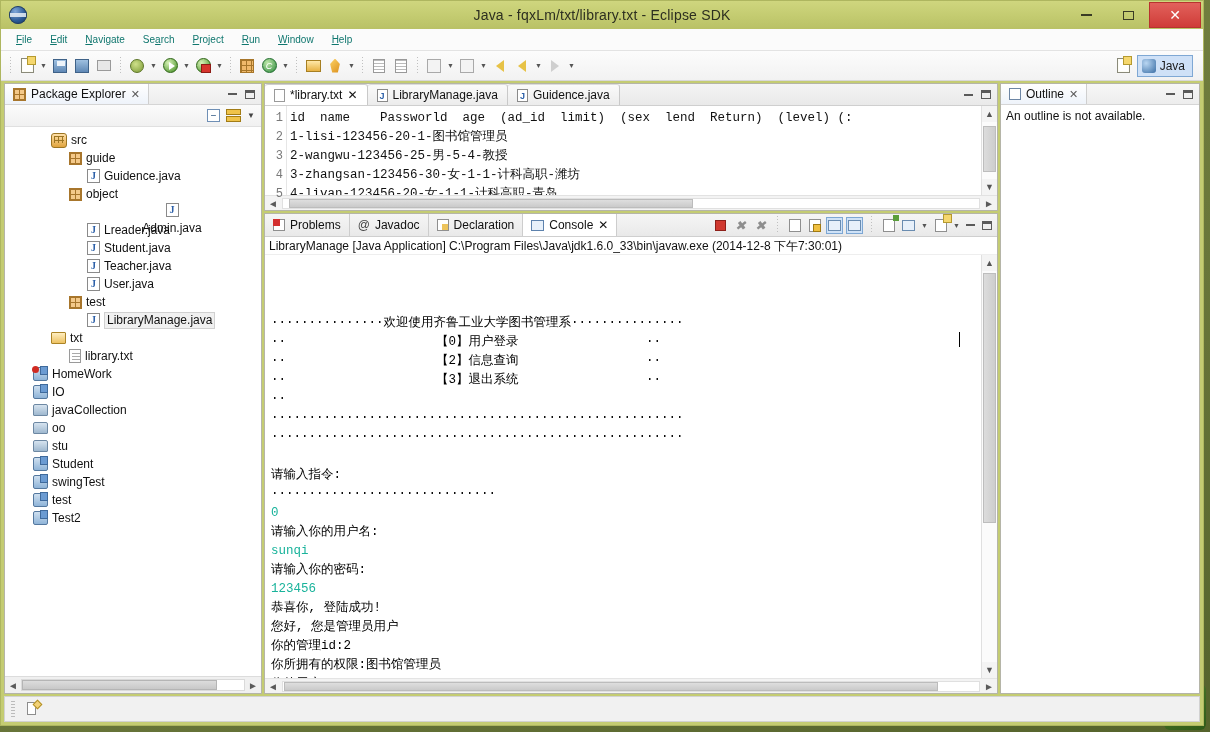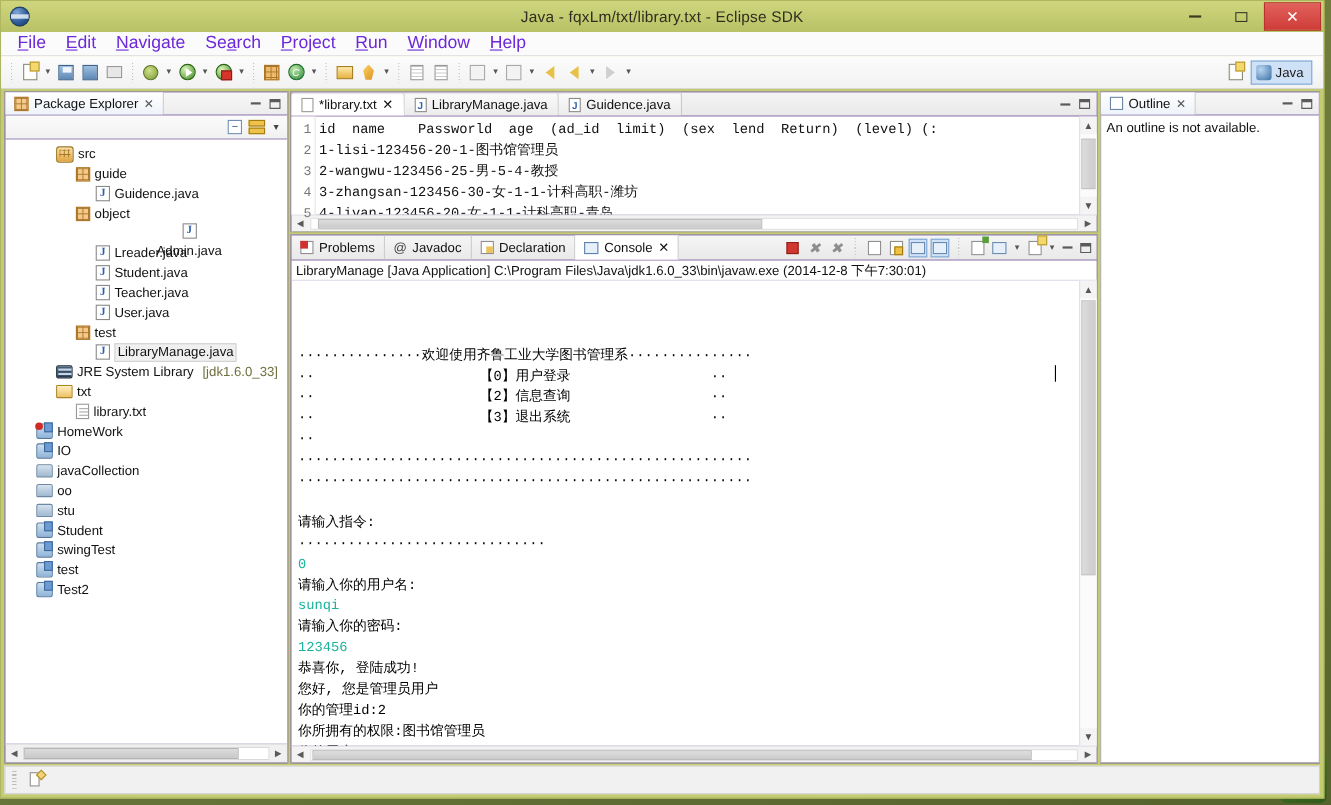--- a/index.html
+++ b/index.html
@@ -75,21 +75,21 @@
   .sq { display:block; width:11px; height:9px; border:1.5px solid #3a3c25; }
 
   
   #menubar {
     flex: none; height: 22px;
     background: #fbfbfb;
     border-bottom: 1px solid #e3e3e3;
     display: flex; align-items: center; padding-left: 6px;
   }
   .menu-item {
-    padding: 2px 9px; font-size: 16px; color: #6d28d9;
+    padding: 2px 9px; font-size: 10px; color: #0f766e;
   }
   .menu-item u { text-decoration: underline; }
 
   
   #toolbar {
     flex: none; height: 30px;
     background: linear-gradient(180deg,#fcfcfc,#f2f2f2);
     border-bottom: 1px solid #d8d8d8;
     display: flex; align-items: center; padding: 0 4px;
   }
@@ -155,21 +155,21 @@
   }
   .persp-ic { width:14px;height:14px;border-radius:3px;
     background: radial-gradient(circle at 30% 30%,#b9d6f2,#3a6ea5); }
 
   
   #workbench {
     flex: 1 1 auto; display: flex; padding: 2px 3px 0 3px; gap: 2px; min-height: 0;
     background: #c4cc72;
   }
   .pane {
-    background: #4c1d95; border: 1px solid #b5b5a8;
+    background: #fca5a5; border: 1px solid #b5b5a8;
     display: flex; flex-direction: column; min-height: 0; min-width: 0;
   }
   
   .view-header {
     flex: none; height: 21px; display: flex; align-items: stretch;
     background: linear-gradient(180deg,#f7f7f7,#ededed);
     border-bottom: 1px solid #d5d5d5;
   }
   .view-tab {
     display: flex; align-items: center; gap: 5px; padding: 0 8px;
@@ -548,25 +548,20 @@
           </div>
           <div class="trow" style="padding-left: 64px;">
             <span class="tico ico-pkg2"></span>
             <span class="tlabel">test</span>
           </div>
           <div class="trow selected-row" style="padding-left: 82px;">
             <span class="tico ico-java"></span>
             <span class="tlabel">LibraryManage.java</span>
           </div>
           <div class="trow" style="padding-left: 46px;">
-            <span class="tico ico-jre"></span>
-            <span class="tlabel">JRE System Library</span>
-            <span class="dim" style="margin-left: 4px;">[jdk1.6.0_33]</span>
-          </div>
-          <div class="trow" style="padding-left: 46px;">
             <span class="tico ico-folder"></span>
             <span class="tlabel">txt</span>
           </div>
           <div class="trow" style="padding-left: 64px;">
             <span class="tico ico-txtfile"></span>
             <span class="tlabel">library.txt</span>
           </div>
           <div class="trow" style="padding-left: 28px;">
             <span class="tico ico-proj err"></span>
             <span class="tlabel">HomeWork</span>

